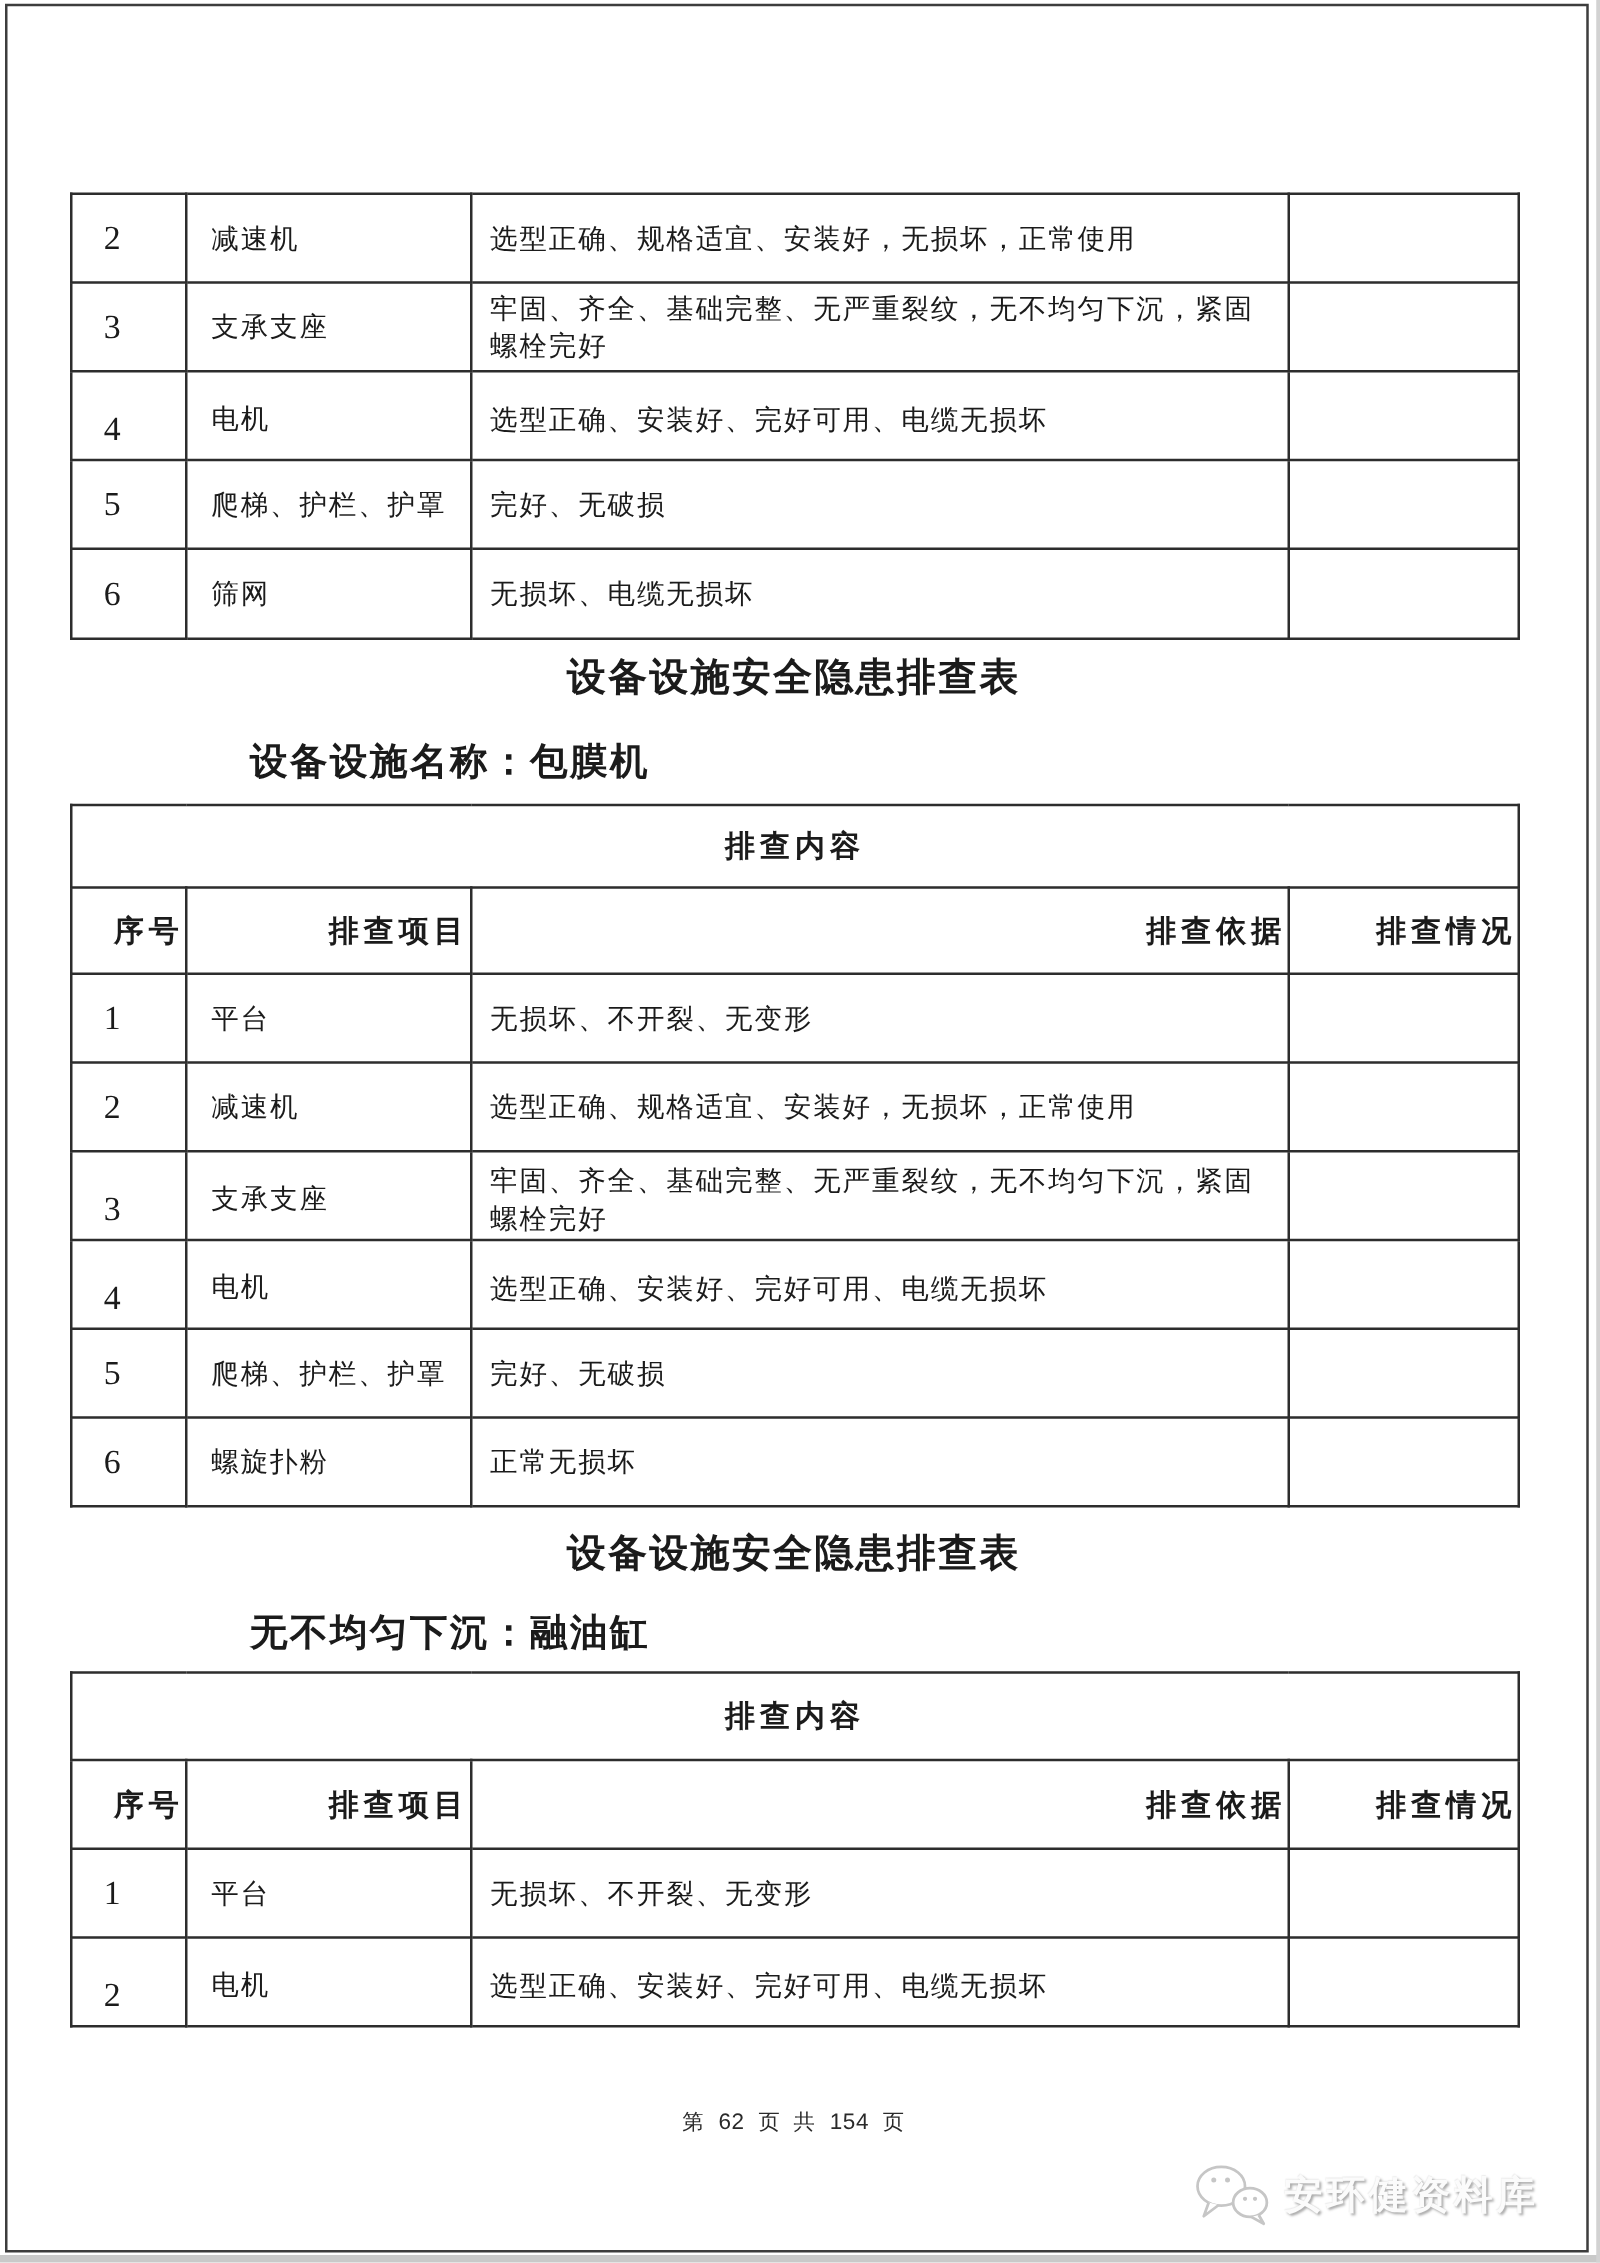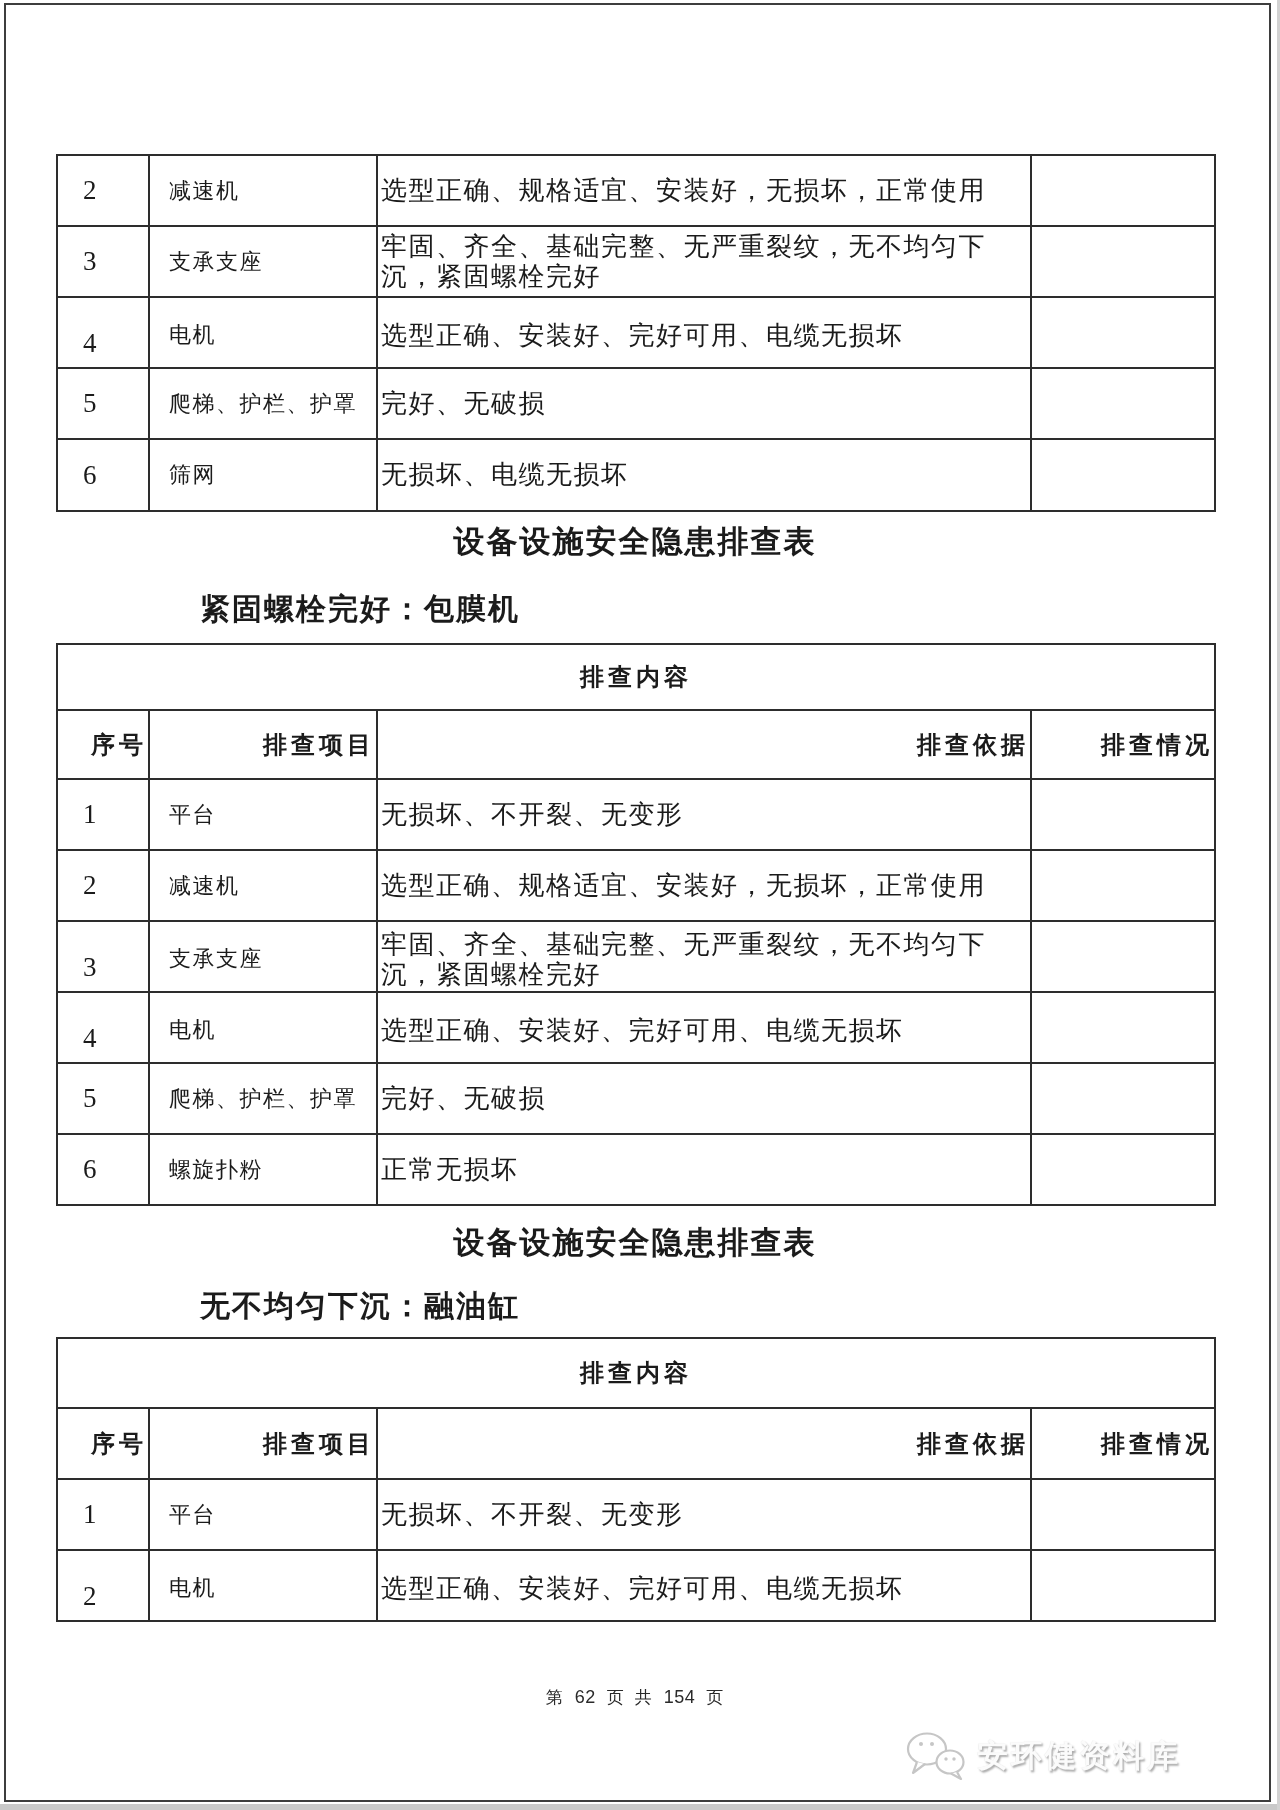--- a/index.html
+++ b/index.html
@@ -21,21 +21,21 @@
   table.tbl{
     position:absolute;left:56px;width:1158px;
     border-collapse:collapse;table-layout:fixed;
   }
   table.tbl td,table.tbl th{
     border:2px solid #2d2d2d;box-sizing:border-box;
     vertical-align:middle;overflow:hidden;
   }
   td.no{font-size:27px;padding-left:25px;letter-spacing:1px;}
   td.item{font-size:22px;padding-left:19px;letter-spacing:1.5px;}
-  td.basis{font-size:26px;padding:0 4px 0 3px;letter-spacing:1.5px;line-height:30px;}
+  td.basis{font-size:22px;padding:0 4px 0 14px;letter-spacing:1.5px;line-height:30px;}
   td.status{}
   td.va-top{vertical-align:top;padding-top:6px;}
   td.num-low{vertical-align:middle;padding-top:22px;}
   tr.merged td{
     font-weight:bold;font-size:24px;text-align:center;letter-spacing:4px;
   }
   tr.head th{
     font-weight:bold;font-size:24px;text-align:right;letter-spacing:4px;
   }
   .doc-title{
@@ -49,21 +49,21 @@
   .page-footer{
     position:absolute;left:56px;top:1686px;width:1158px;text-align:center;
     font-size:17px;letter-spacing:1px;color:#2a2a2a;
   }
   .page-footer .num{
     font-family:"Liberation Sans","DejaVu Sans",sans-serif;font-size:18px;
     margin:16px 6px;letter-spacing:0.5px;
   }
   .page-footer .zh{margin:0 5px;}
   .watermark{
-    position:absolute;top:1731px;left:905px;display:flex;align-items:center;
+    position:absolute;top:1731px;left:955px;display:flex;align-items:center;
     pointer-events:none;
   }
   .watermark .wm-text{
     font-family:"Liberation Sans","DejaVu Sans",sans-serif;
     font-size:31px;font-weight:bold;letter-spacing:3px;white-space:nowrap;
     color:#fbfbfb;
     text-shadow:1.5px 2px 2px #ababab,-0.5px -0.5px 1px #ececec;
   }
   .watermark svg{margin-right:10px;}
 </style>
@@ -109,21 +109,21 @@
       <tr style="height:72px">
         <td class="no">6</td>
         <td class="item">筛网</td>
         <td class="basis">无损坏、电缆无损坏</td>
         <td class="status"></td>
       </tr>
     </tbody>
   </table>
 
   <div class="doc-title" style="top:521px">设备设施安全隐患排查表</div>
-  <div class="doc-subtitle" style="top:589px">紧固螺栓完好：包膜机</div>
+  <div class="doc-subtitle" style="top:589px">设备设施名称：包膜机</div>
 
   <table class="tbl" style="top:643px">
     <colgroup>
         <col style="width:92px">
         <col style="width:228px">
         <col style="width:654px">
         <col style="width:184px">
       </colgroup>
     <tbody>
       <tr class="merged" style="height:66px">

